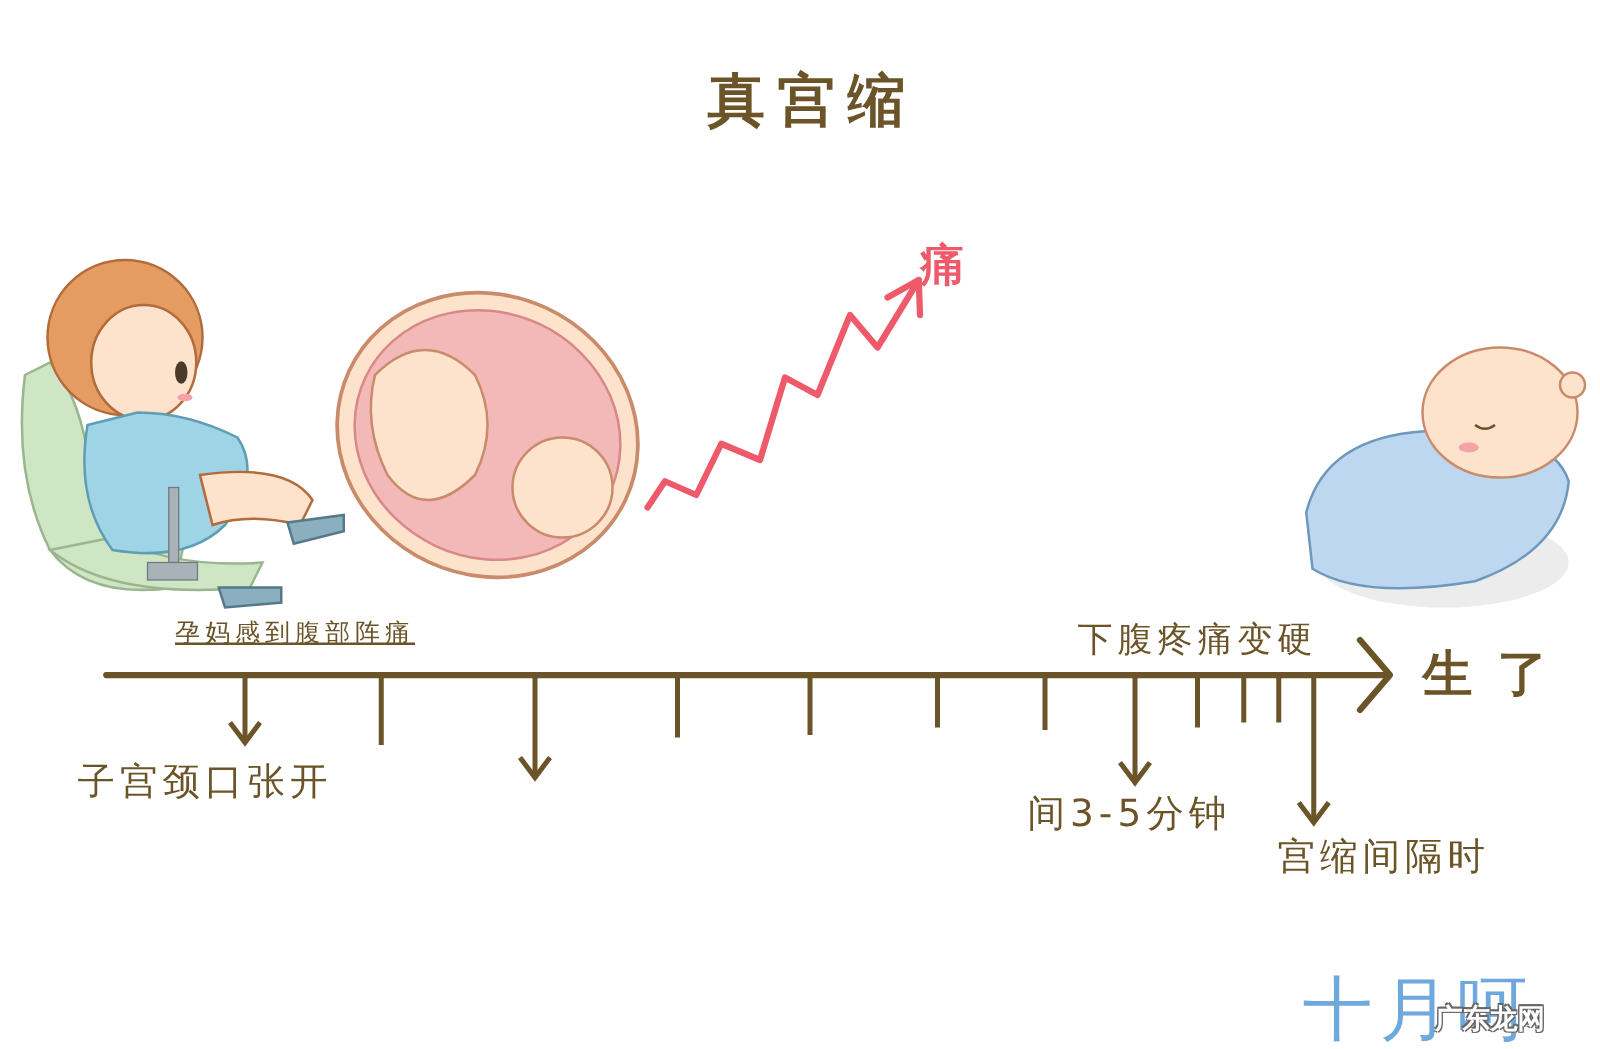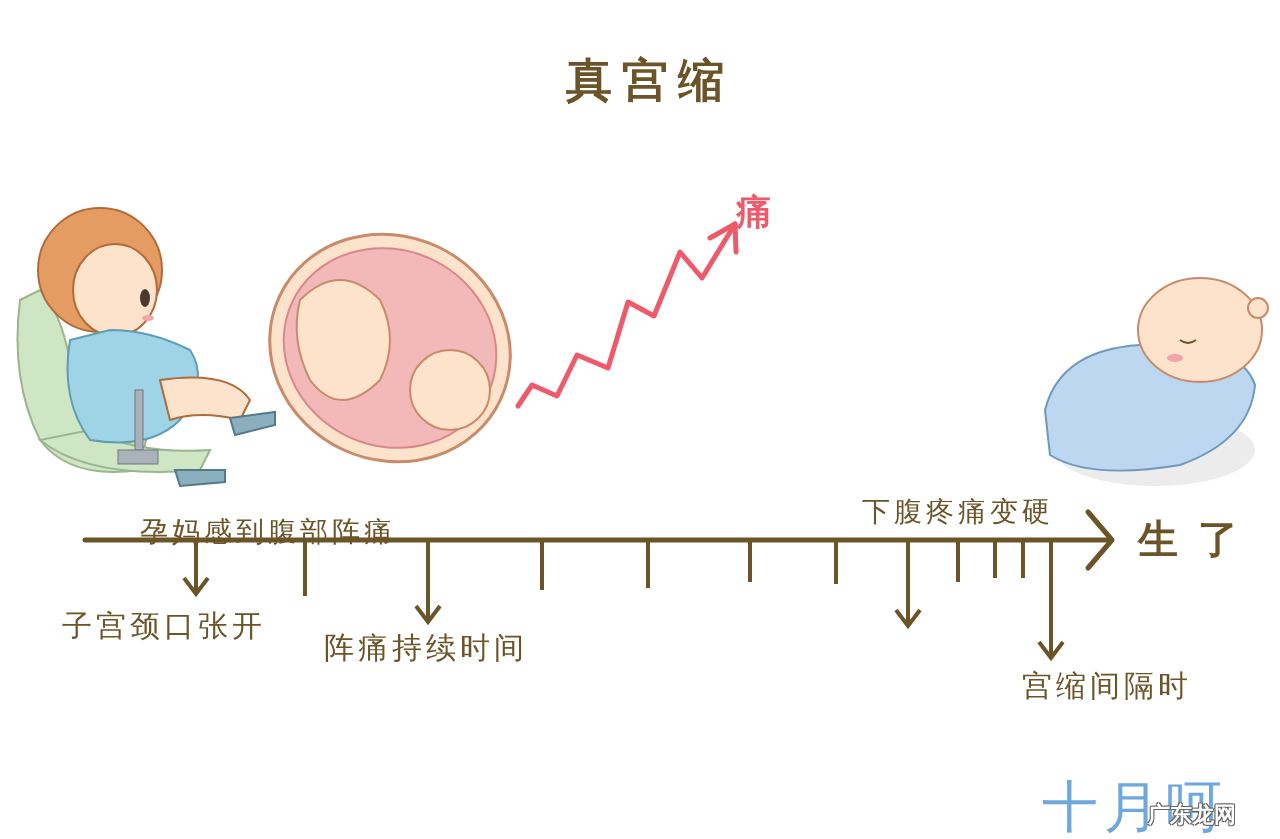--- a/index.html
+++ b/index.html
@@ -78,30 +78,30 @@
     <polyline points="416,606 428,622 440,606" fill="none" stroke="#6b5427" stroke-width="4"></polyline>
     <line x1="908" y1="540" x2="908" y2="624" stroke="#6b5427" stroke-width="4"></line>
     <polyline points="896,610 908,626 920,610" fill="none" stroke="#6b5427" stroke-width="4"></polyline>
     <line x1="1051" y1="540" x2="1051" y2="656" stroke="#6b5427" stroke-width="4"></line>
     <polyline points="1039,642 1051,658 1063,642" fill="none" stroke="#6b5427" stroke-width="4"></polyline>
   </g>
 </svg>
 
 <div class="abs pain" style="left:736px; top:188px;">痛</div>
 
-<div class="abs lbl" style="left:140px; top:512px; font-size:28px;">孕妈感到腹部阵痛</div>
+<div class="abs lbl" style="left:140px; top:492px; font-size:20px;text-decoration:underline;">孕妈感到腹部阵痛</div>
 <div class="abs lbl" style="left:818px; top:492px; font-size:28px;margin-left:44px;">下腹疼痛变硬</div>
 <div class="abs end" style="left:1138px; top:512px;">生了</div>
 
 <div class="abs lbl" style="left:62px; top:604px;">
   <div>子宫颈口张开</div>
 </div>
 <div class="abs lbl" style="left:324px; top:626px;">
-  <div>阵痛持续时间</div>
 </div>
 <div class="abs lbl" style="left:822px; top:630px;">
+  <div>间3-5分钟</div>
 </div>
 <div class="abs lbl" style="left:1022px; top:664px;">
   <div>宫缩间隔时</div>
 </div>
 
 <div class="abs wm1" style="left:1042px; top:770px;">十月呵护</div>
 <div class="abs wm2" style="left:1148px; top:800px;">广东龙网</div>
 
 </body></html>

